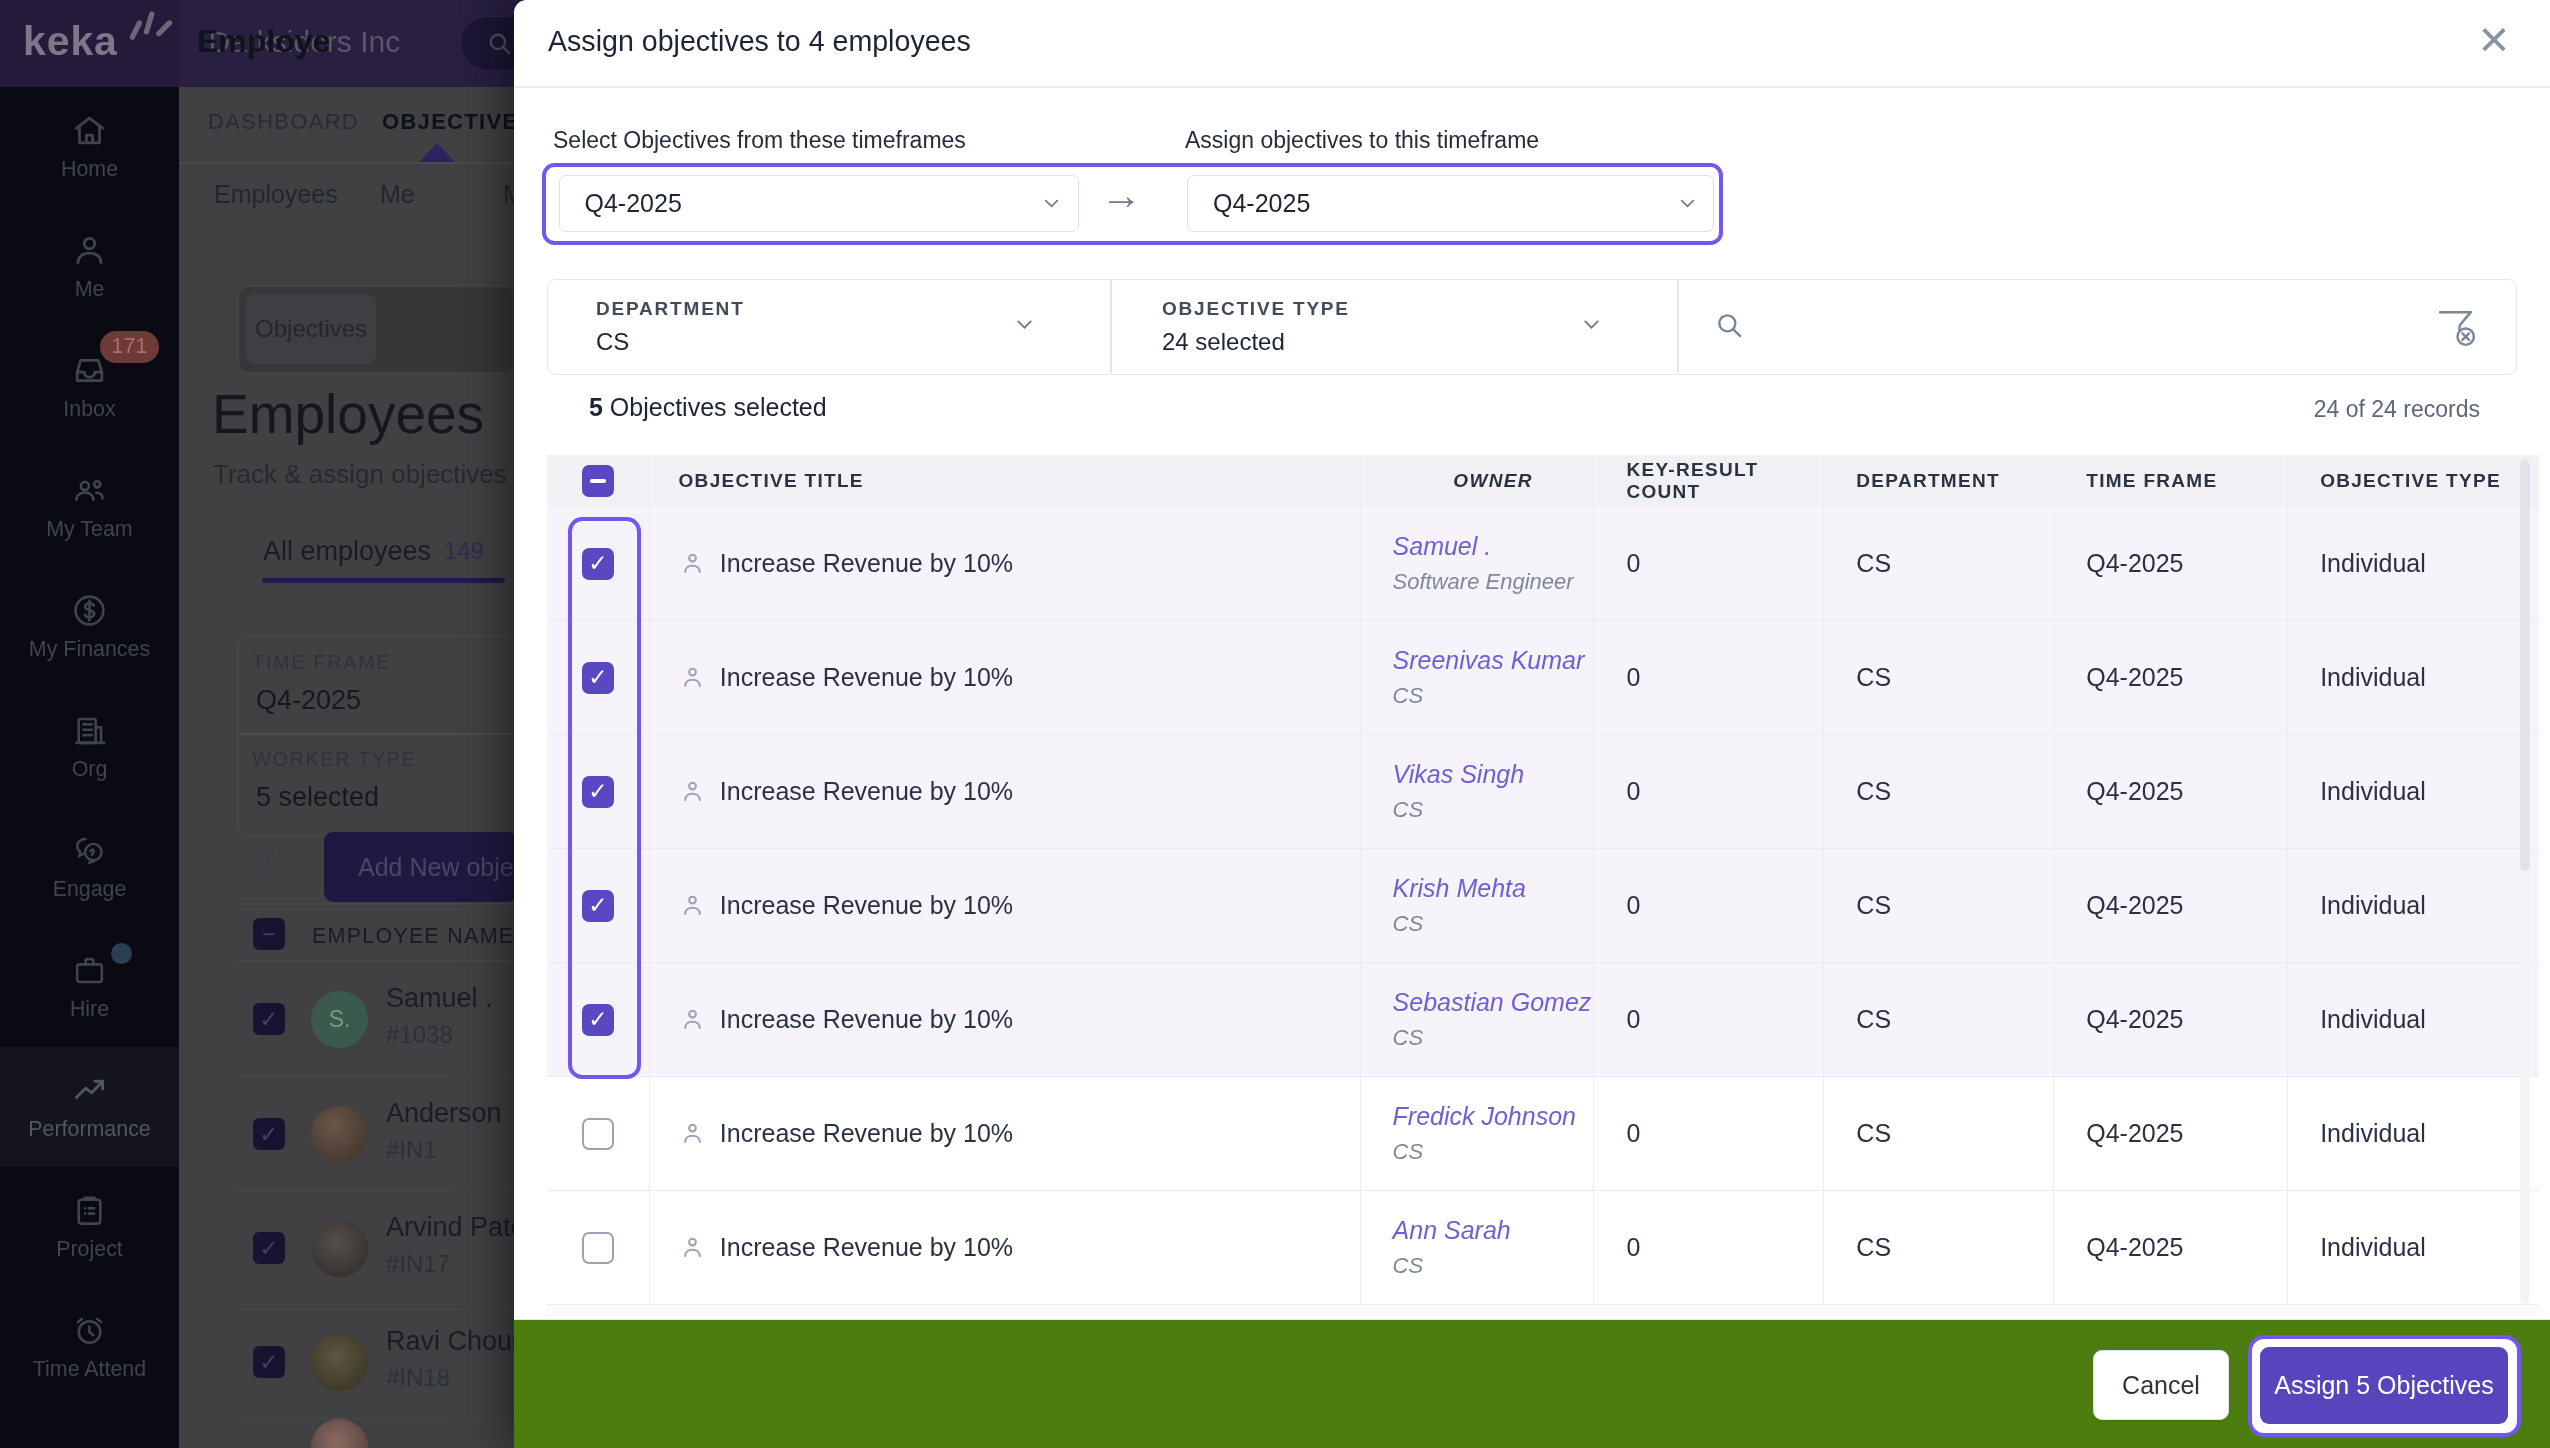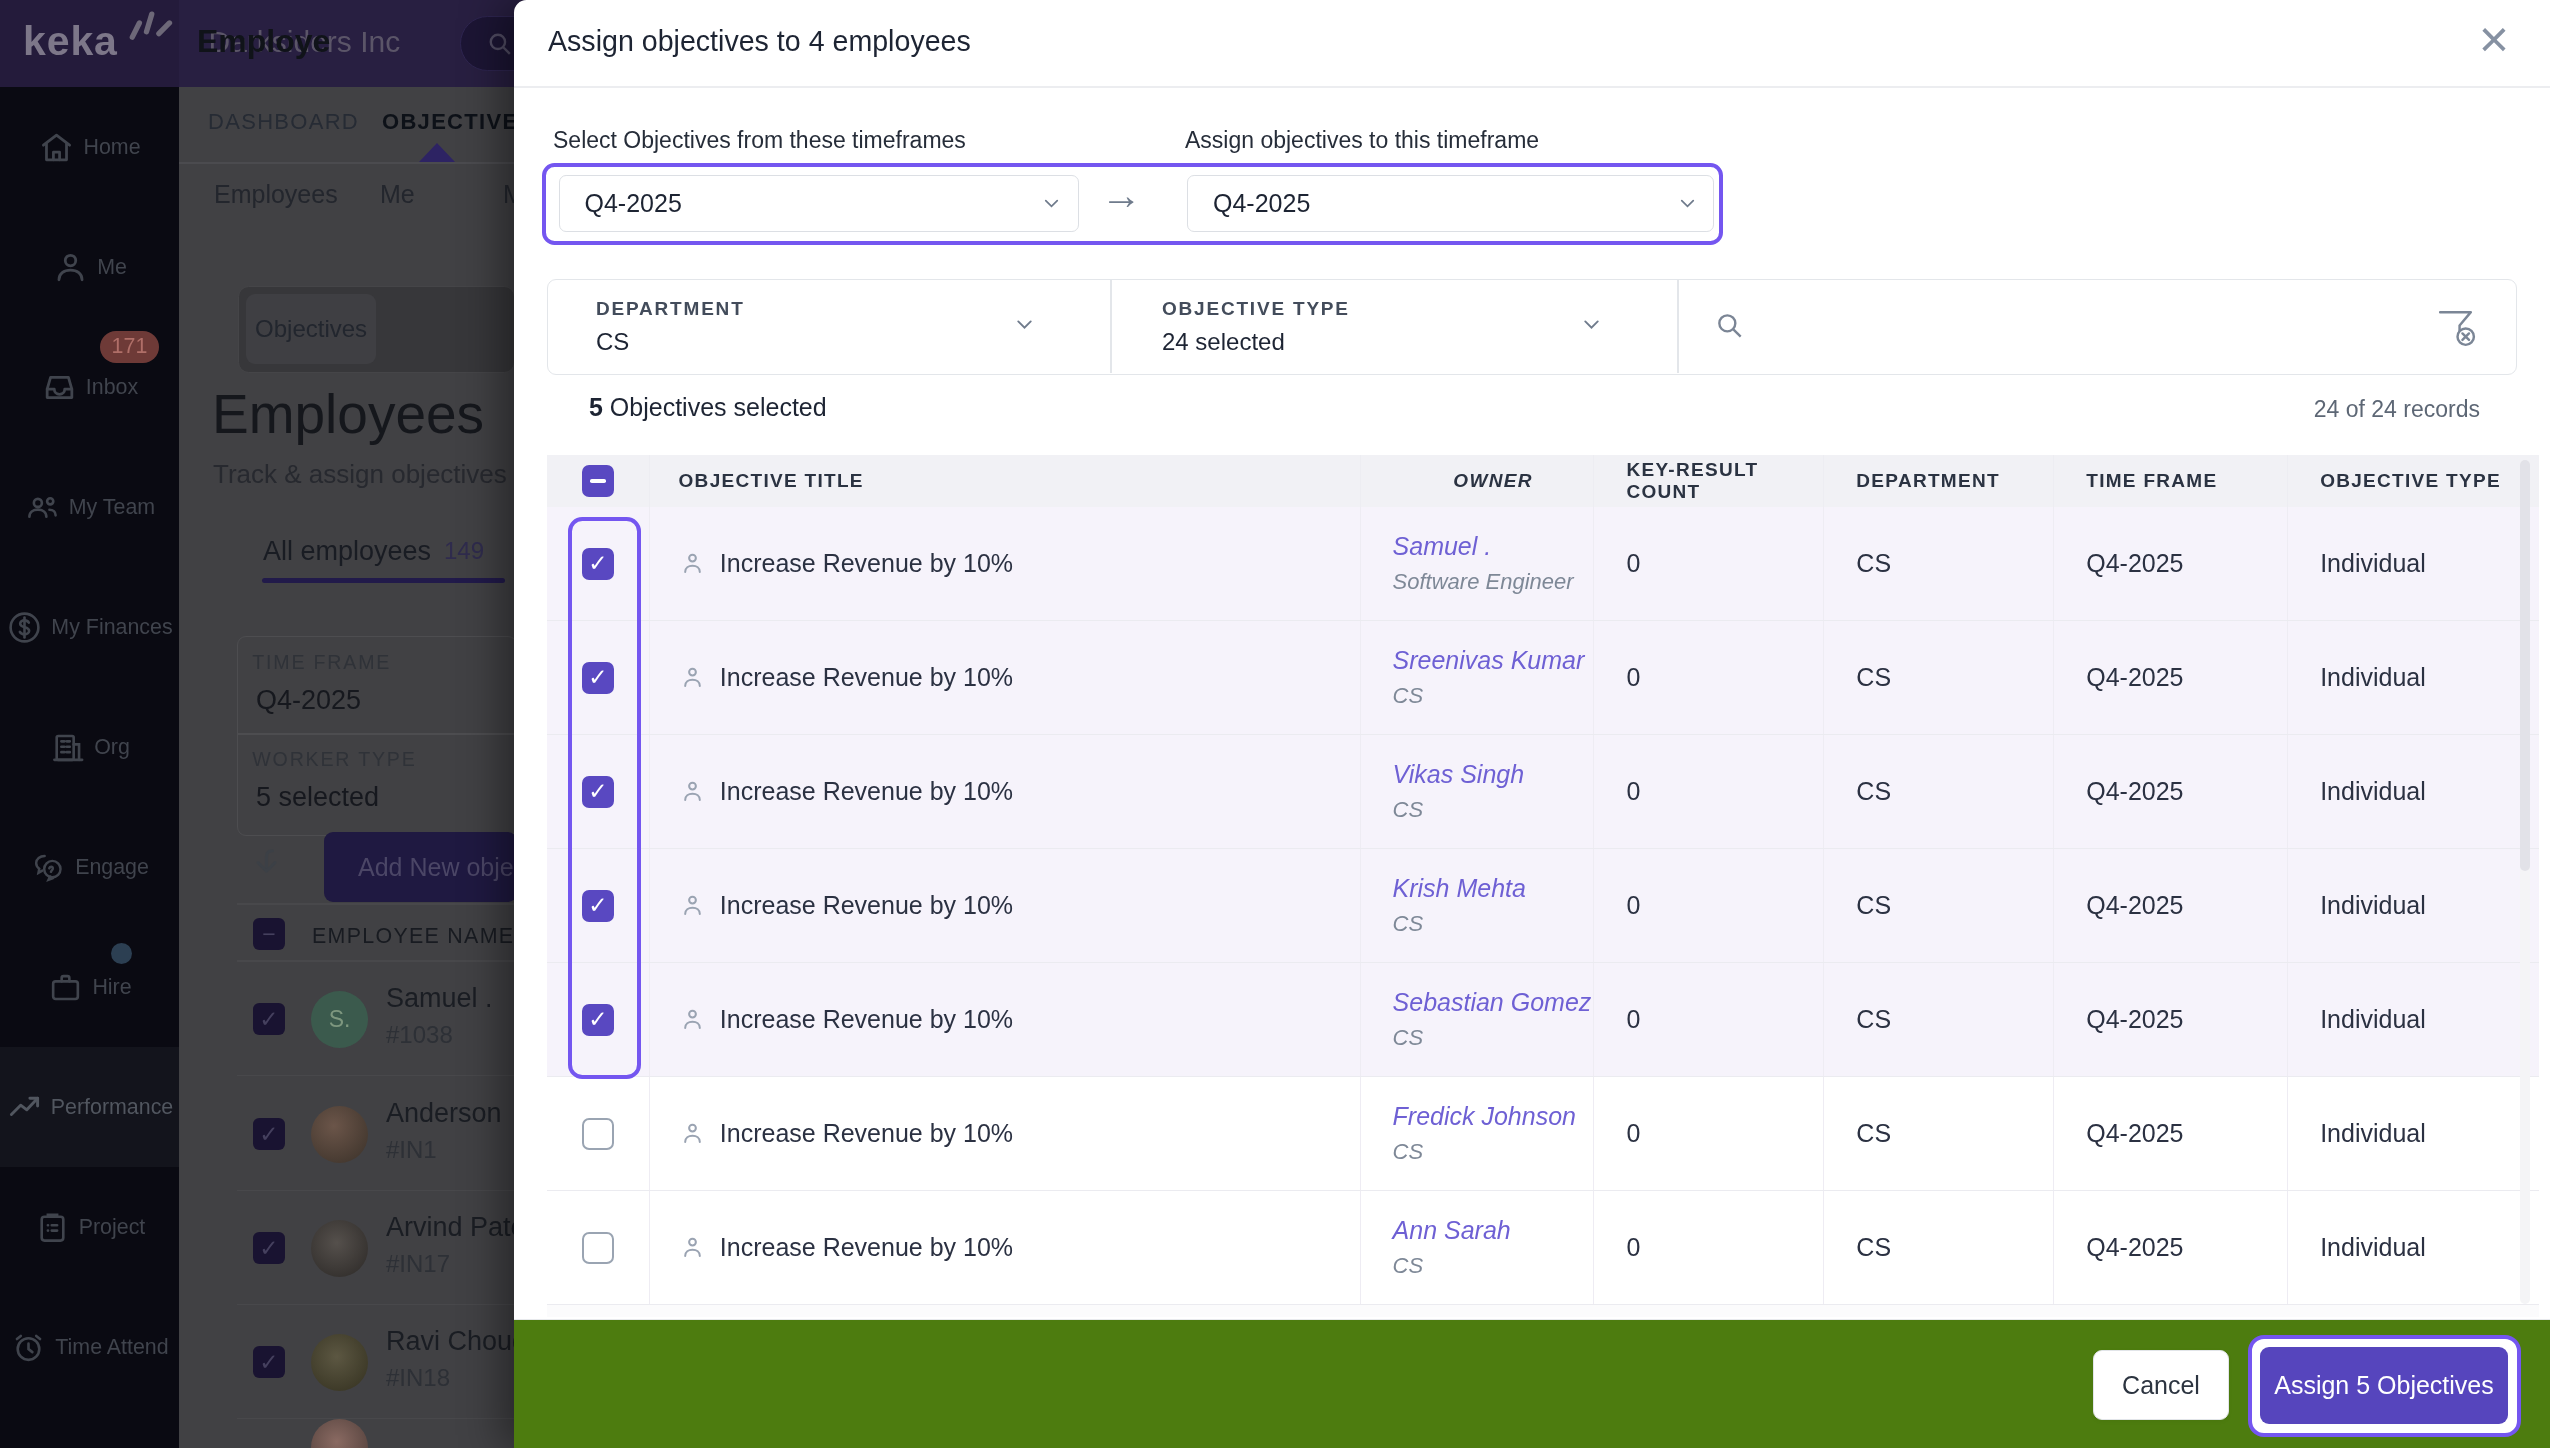--- a/index.html
+++ b/index.html
@@ -10,21 +10,21 @@
   html,body{background:#222;}
   .screen{position:relative;width:2550px;height:1449px;overflow:hidden;background:#414144;
     font-family:"Liberation Sans","DejaVu Sans",sans-serif;}
 
   
   .sidebar{position:absolute;left:0;top:0;width:179px;height:1449px;background:#0a0a12;}
   .logo-cell{position:absolute;left:0;top:0;width:179px;height:87px;background:#241b3b;}
   .logo-text{position:absolute;left:23px;top:18px;font-size:41px;font-weight:bold;color:#7d7789;letter-spacing:0.9px;}
   .logo-spark{position:absolute;left:127px;top:7.1px;color:#6d6878;}
   .side-items{position:absolute;left:0;top:87px;width:179px;}
-  .side-item{height:120px;display:flex;flex-direction:row;align-items:center;justify-content:center;gap:8px;color:#40444d;position:relative;cursor:pointer;}
+  .side-item{height:120px;display:flex;flex-direction:column;align-items:center;justify-content:center;gap:8px;color:#40444d;position:relative;cursor:pointer;}
   .side-item .lbl{font-size:21.4px;}
   .side-item.active{background:#13141c;color:#51565f;}
   .inbox-badge{position:absolute;left:100px;top:3.6px;background:var(--badge);color:#b06f68;border-radius:19.6px;font-size:21.4px;line-height:21.4px;padding:5.4px 11.6px;}
   .hire-dot{position:absolute;left:111px;top:16px;width:21.4px;height:21.4px;border-radius:50%;background:#2c3f52;}
 
   
   .topbar{position:absolute;left:179px;top:0;width:2372px;height:87px;background:#281f41;}
   .company{position:absolute;left:29.5px;top:25px;font-size:30px;color:#5b5568;}
   .search-pill{position:absolute;left:281px;top:16px;width:205px;height:55px;border-radius:28px;background:#1c1534;border:1.8px solid #2e2550;}
   .search-pill svg{position:absolute;left:25px;top:12.5px;color:#514c63;}

